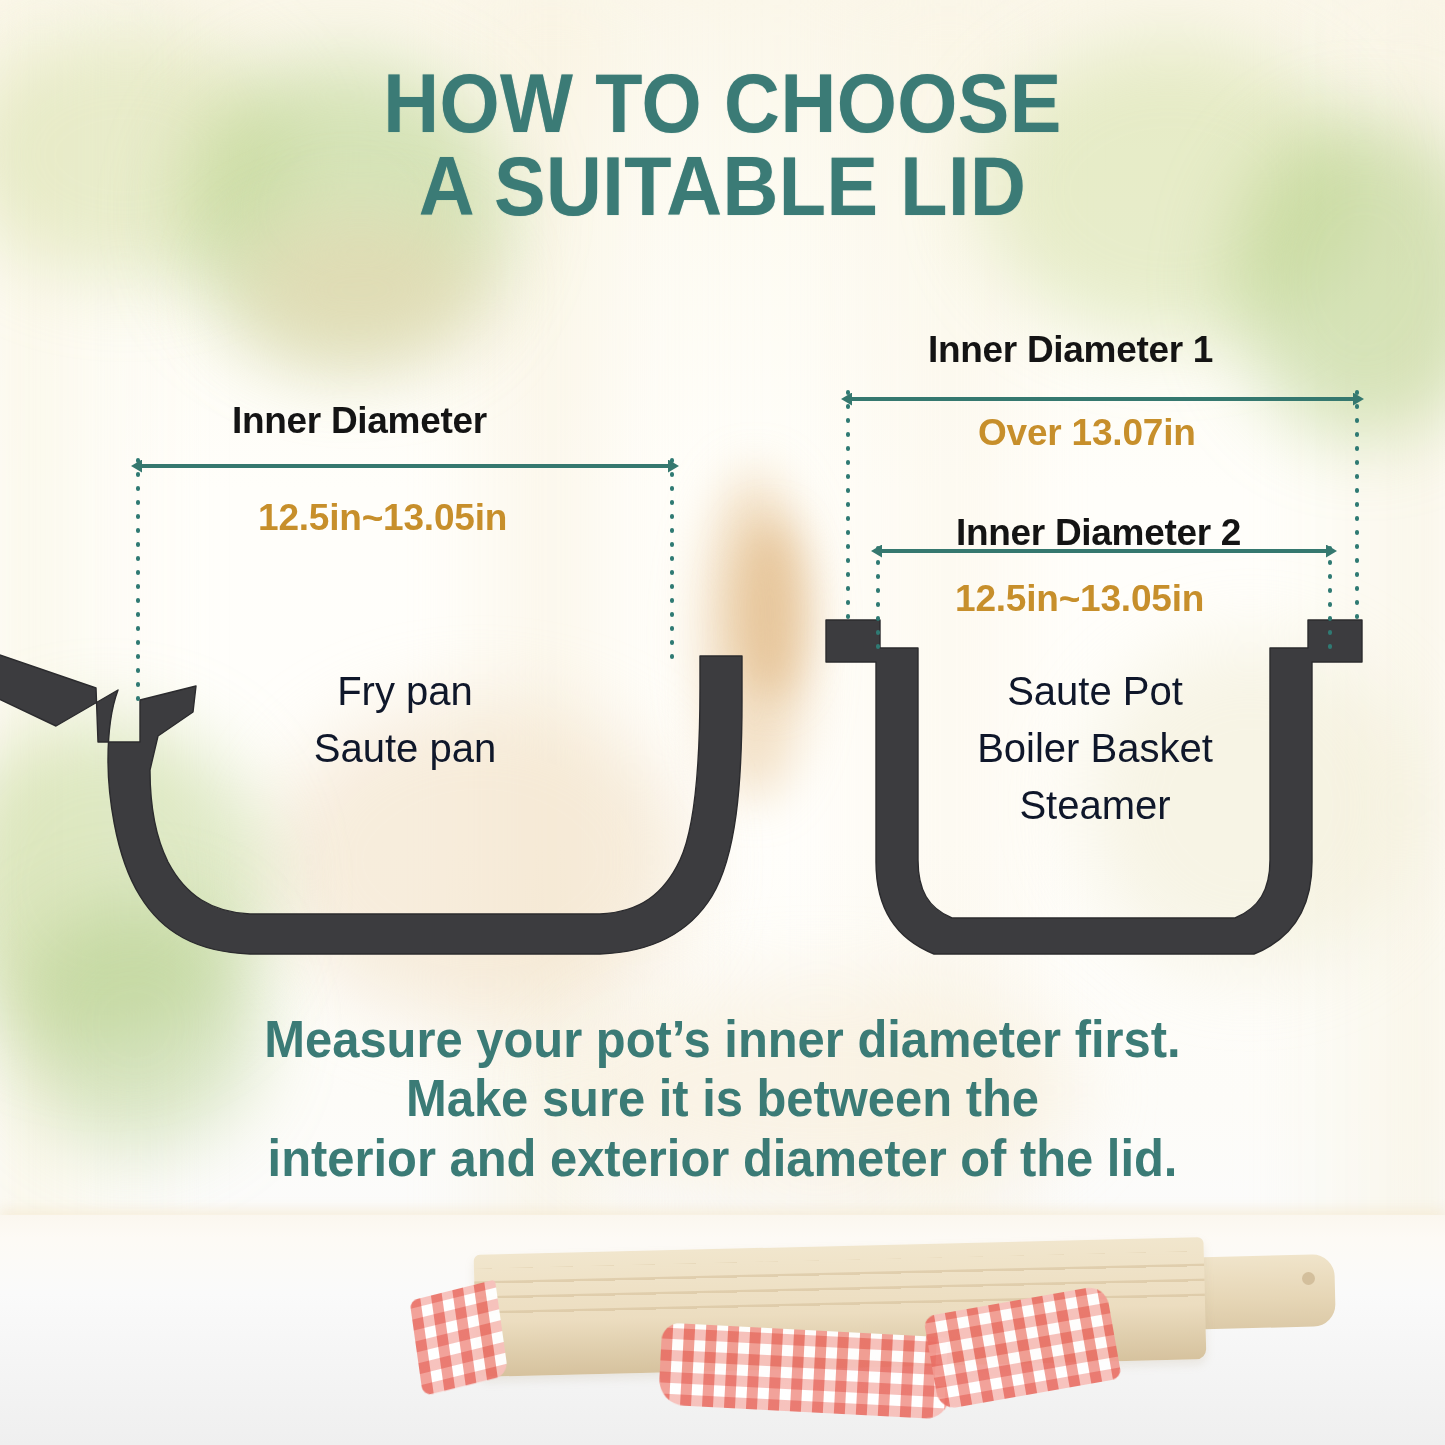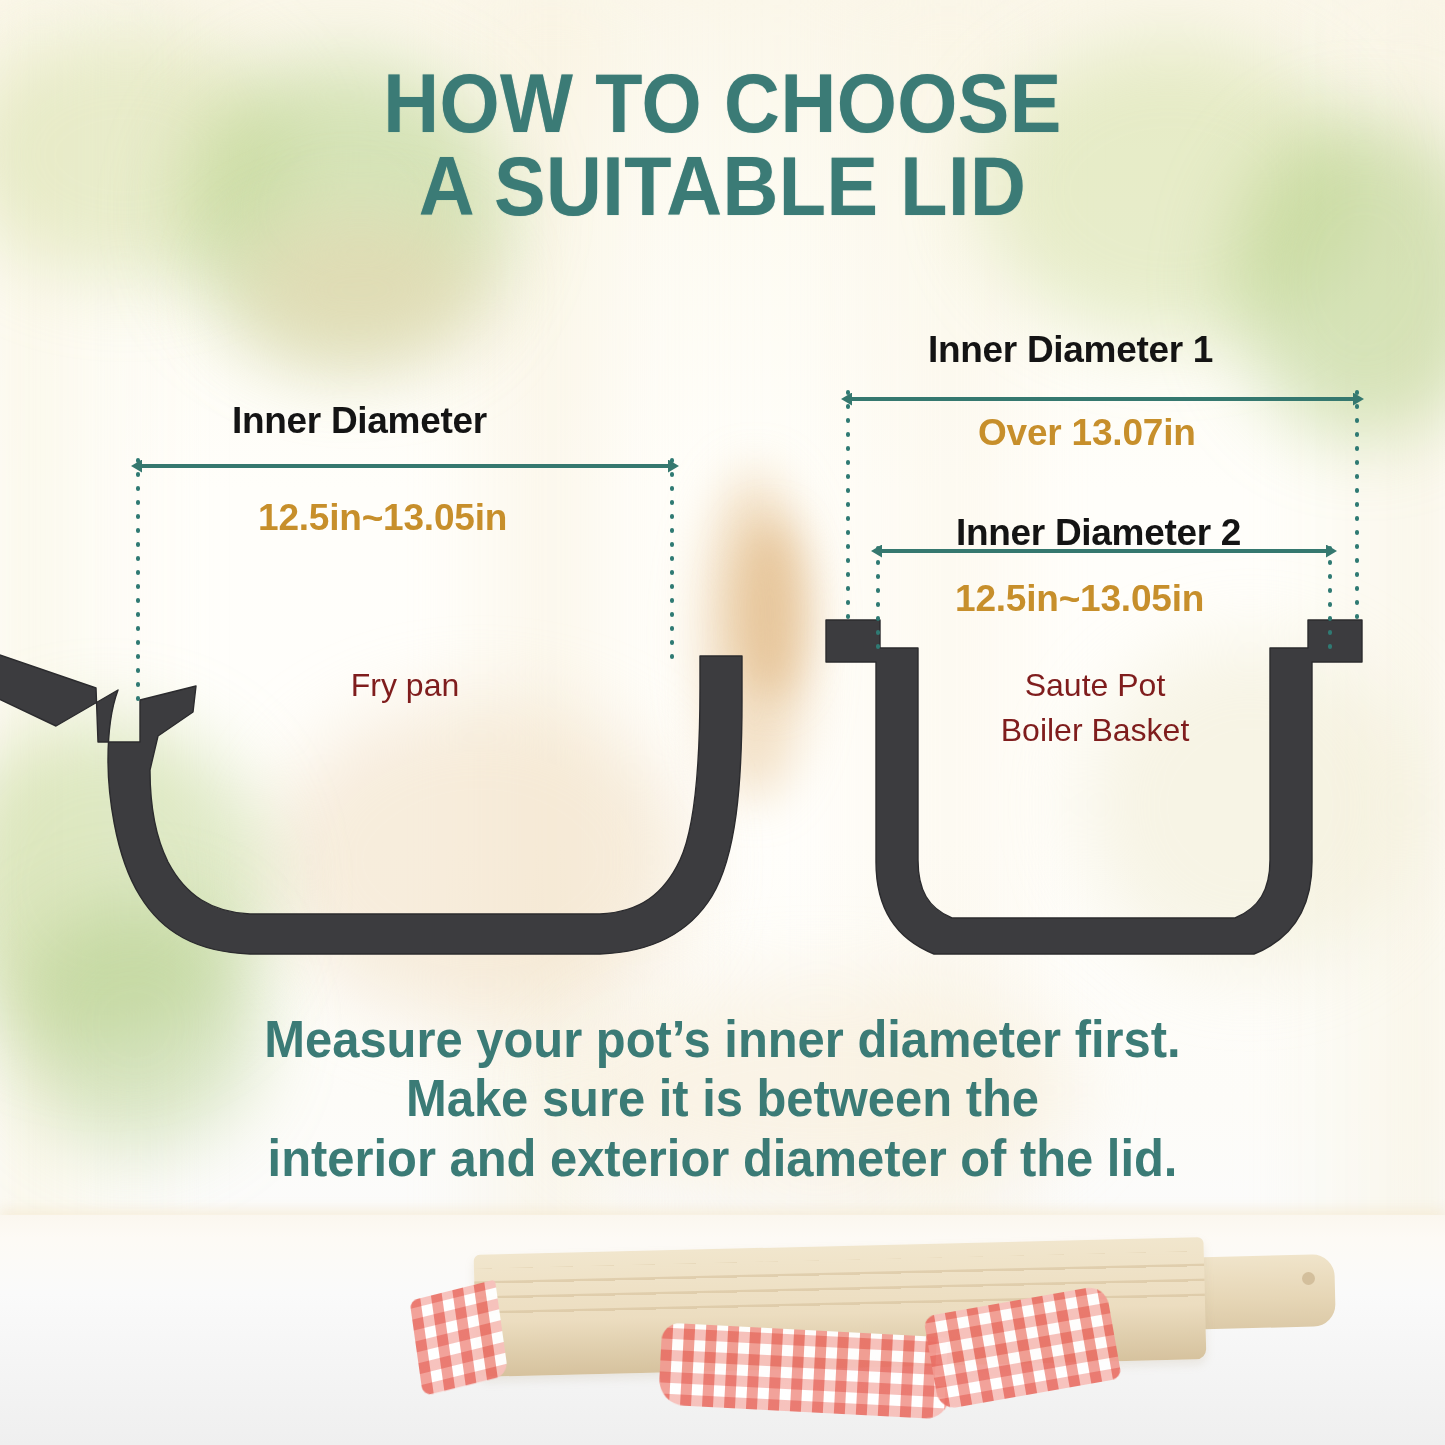--- a/index.html
+++ b/index.html
@@ -217,22 +217,22 @@
     position: absolute;
     color: #c78f2b;
     font-weight: bold;
     font-size: 37px;
     white-space: nowrap;
     letter-spacing: -0.2px;
   }
   .pot-label {
     position: absolute;
     text-align: center;
-    color: #7f1d1d;
-    font-size: 32px;
+    color: #0f172a;
+    font-size: 40px;
     line-height: 1.42;
     white-space: nowrap;
   }
 
   svg.vec { position: absolute; inset: 0; width: 1445px; height: 1445px; }
 </style>
 </head>
 <body>
 
 <div id="infographic">
@@ -354,33 +354,35 @@
       <span class="title-line">HOW TO CHOOSE</span>
       <span class="title-line">A SUITABLE LID</span>
     </div>
 
     <div class="dim-label" style="left:232px; top:400px;">Inner Diameter</div>
 
     <div class="dim-value" style="left:258px; top:497px;">12.5in~13.05in</div>
 
     <div class="pot-label" style="left:190px; top:663px; width:430px;">
       <div>Fry pan</div>
+      <div>Saute pan</div>
     </div>
 
     <div class="dim-label" style="left:916px; top:329px;margin-left:12px;">Inner Diameter 1</div>
 
     <div class="dim-value" style="left:978px; top:412px;">Over 13.07in</div>
 
     <div class="dim-label" style="left:908px; top:512px;margin-left:48px;">Inner Diameter 2</div>
 
     <div class="dim-value" style="left:955px; top:578px;">12.5in~13.05in</div>
 
     <div class="pot-label" style="left:880px; top:663px; width:430px;">
       <div>Saute Pot</div>
       <div>Boiler Basket</div>
+      <div>Steamer</div>
     </div>
 
     <div class="footnote">
       <span class="footnote-line">Measure your pot’s inner diameter first.</span>
       <span class="footnote-line">Make sure it is between the</span>
       <span class="footnote-line">interior and exterior diameter of the lid.</span>
     </div>
 
   </div>
 </div>

